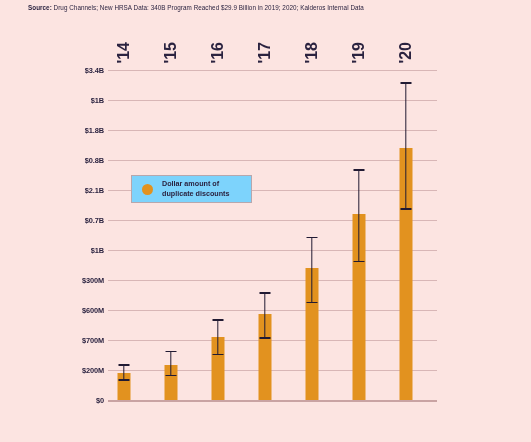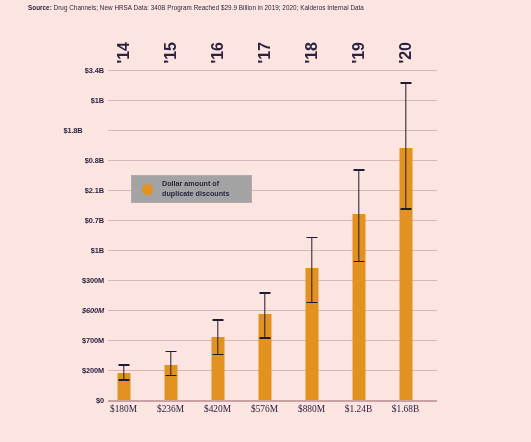--- a/index.html
+++ b/index.html
@@ -141,21 +141,21 @@
   }
 
   
   #legend {
     position: absolute;
     left: 131px;
     top: 175px;
     width: 121px;
     height: 28px;
     border: 1px solid #b7a7ad;
-    background: #a3a3a3;
+    background: #7dd3fc;
     display: flex;
     align-items: center;
     box-sizing: border-box;
   }
   #legend-dot {
     width: 11px;
     height: 11px;
     border-radius: 50%;
     background: #e2921f;
     margin-left: 10px;
@@ -184,27 +184,27 @@
       <div class="yearlabel" style="left: 101.5px;">'16</div>
       <div class="yearlabel" style="left: 148.5px;">'17</div>
       <div class="yearlabel" style="left: 195.5px;">'18</div>
       <div class="yearlabel" style="left: 242.5px;">'19</div>
       <div class="yearlabel" style="left: 289.5px;">'20</div>
     </div>
 
   <div id="y-axis">
       <div class="ytick" style="top: 0px;">$3.4B</div>
       <div class="ytick" style="top: 30px;">$1B</div>
-      <div class="ytick" style="top: 60px; text-align: center;">$1.8B</div>
+      <div class="ytick" style="top: 60px;">$1.8B</div>
       <div class="ytick" style="top: 90px;">$0.8B</div>
       <div class="ytick" style="top: 120px;">$2.1B</div>
       <div class="ytick" style="top: 150px;">$0.7B</div>
       <div class="ytick" style="top: 180px;">$1B</div>
       <div class="ytick" style="top: 210px;">$300M</div>
-      <div class="ytick" style="top: 240px; font-style: italic;">$600M</div>
+      <div class="ytick" style="top: 240px;">$600M</div>
       <div class="ytick" style="top: 270px;">$700M</div>
       <div class="ytick" style="top: 300px;">$200M</div>
       <div class="ytick" style="top: 330px;">$0</div>
     </div>
 
   <div id="plot-area">
       <div class="gridline" style="top: 0px;"></div>
       <div class="gridline" style="top: 30px;"></div>
       <div class="gridline" style="top: 60px;"></div>
       <div class="gridline" style="top: 90px;"></div>
@@ -239,29 +239,20 @@
       <div class="bar" style="left: 250.5px; top: 144px; height: 186px;"></div>
       <div class="errbar-stem" style="left: 250.5px; top: 99px; height: 91.5px;"></div>
       <div class="errbar-cap" style="left: 250.5px; top: 99px;"></div>
       <div class="errbar-cap" style="left: 250.5px; top: 190.5px;"></div>
       <div class="bar" style="left: 297.5px; top: 78px; height: 252px;"></div>
       <div class="errbar-stem" style="left: 297.5px; top: 12px; height: 126px;"></div>
       <div class="errbar-cap" style="left: 297.5px; top: 12px;"></div>
       <div class="errbar-cap" style="left: 297.5px; top: 138px;"></div>
     </div>
 
-  <div id="x-values">
-      <div class="xval" style="left: 15.5px;">$180M</div>
-      <div class="xval" style="left: 62.5px;">$236M</div>
-      <div class="xval" style="left: 109.5px;">$420M</div>
-      <div class="xval" style="left: 156.5px;">$576M</div>
-      <div class="xval" style="left: 203.5px;">$880M</div>
-      <div class="xval" style="left: 250.5px;">$1.24B</div>
-      <div class="xval" style="left: 297.5px;">$1.68B</div>
-    </div>
 
   <div id="legend">
     <div id="legend-dot"></div>
     <div id="legend-text">
       <div>Dollar amount of</div>
       <div>duplicate discounts</div>
     </div>
   </div>
 
 </div>

